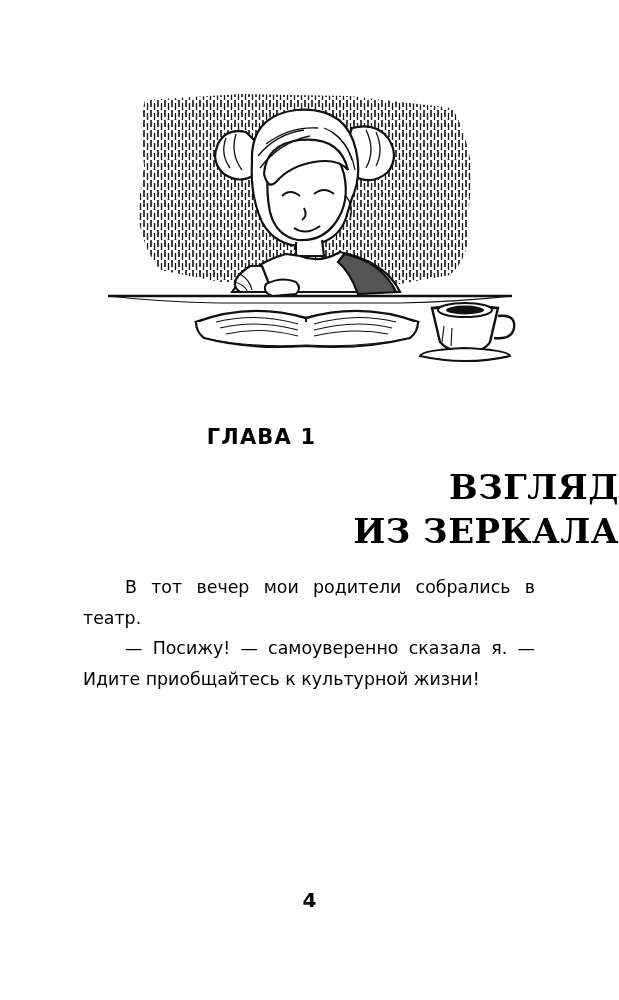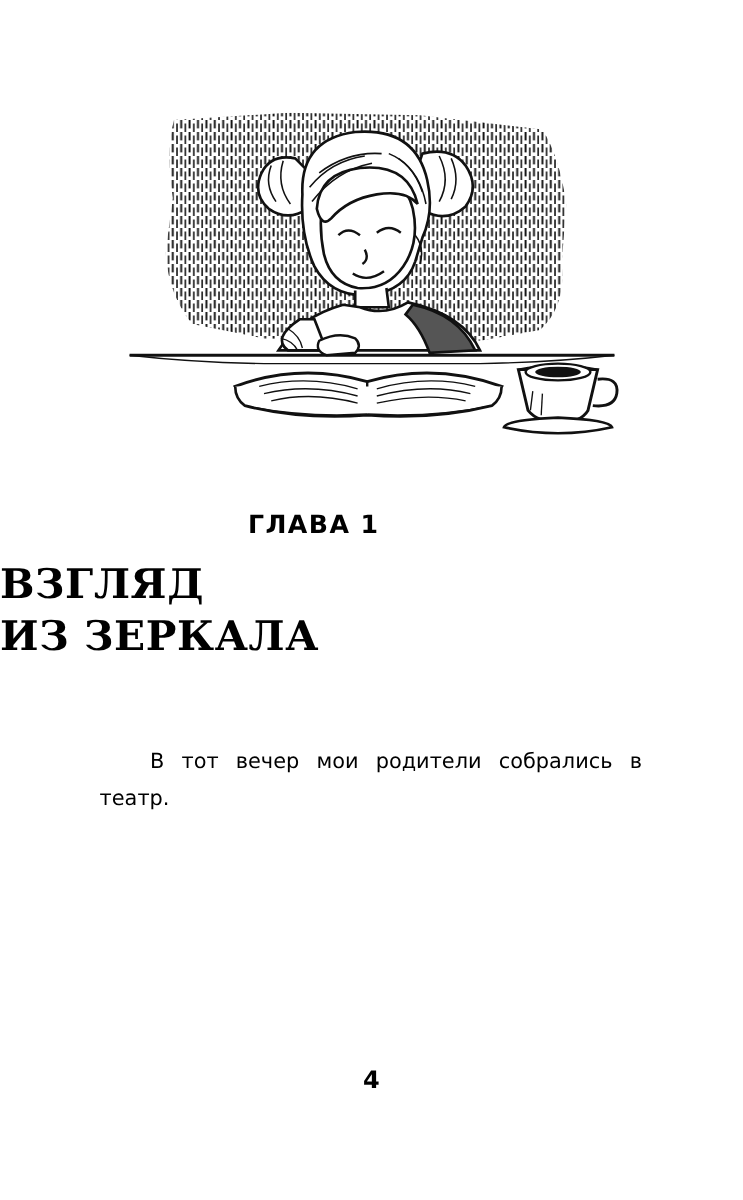--- a/index.html
+++ b/index.html
@@ -45,21 +45,21 @@
     font-family: "DejaVu Sans", sans-serif;
     font-weight: bold;
     font-size: 21px;
     letter-spacing: 1.2px;
   }
   .chapter-title {
     position: absolute;
     top: 466px;
     left: 0;
     width: 619px;
-    text-align: left;
+    text-align: right;
     font-family: "DejaVu Serif", serif;
     font-weight: bold;
     font-size: 34px;
     line-height: 1.28;
     letter-spacing: 0.5px;
   }
   .chapter-title .line2 {
     display: block;
   }
 
@@ -84,21 +84,20 @@
   }
   .body-text p.last::after {
     content: "";
     display: inline-block;
     width: 100%;
   }
 
   
   .body-text p {
     text-align-last: left;
-    margin-top: 48px;
   }
 
   
   .page-number {
     position: absolute;
     top: 888px;
     left: 0;
     width: 619px;
     text-align: center;
     font-family: "DejaVu Sans", sans-serif;
@@ -216,17 +215,18 @@
 
   <div class="chapter-label">ГЛАВА 1</div>
 
   <div class="chapter-title">
     <span>ВЗГЛЯД</span>
     <span class="line2">ИЗ ЗЕРКАЛА</span>
   </div>
 
   <div class="body-text">
     <p>В тот вечер мои родители собрались в театр.</p>
+    <p>— Посижу! — самоуверенно сказала я. — Идите приобщайтесь к культурной жизни!</p>
   </div>
 
   <div class="page-number">4</div>
 
 </div>
 
 </body></html>

